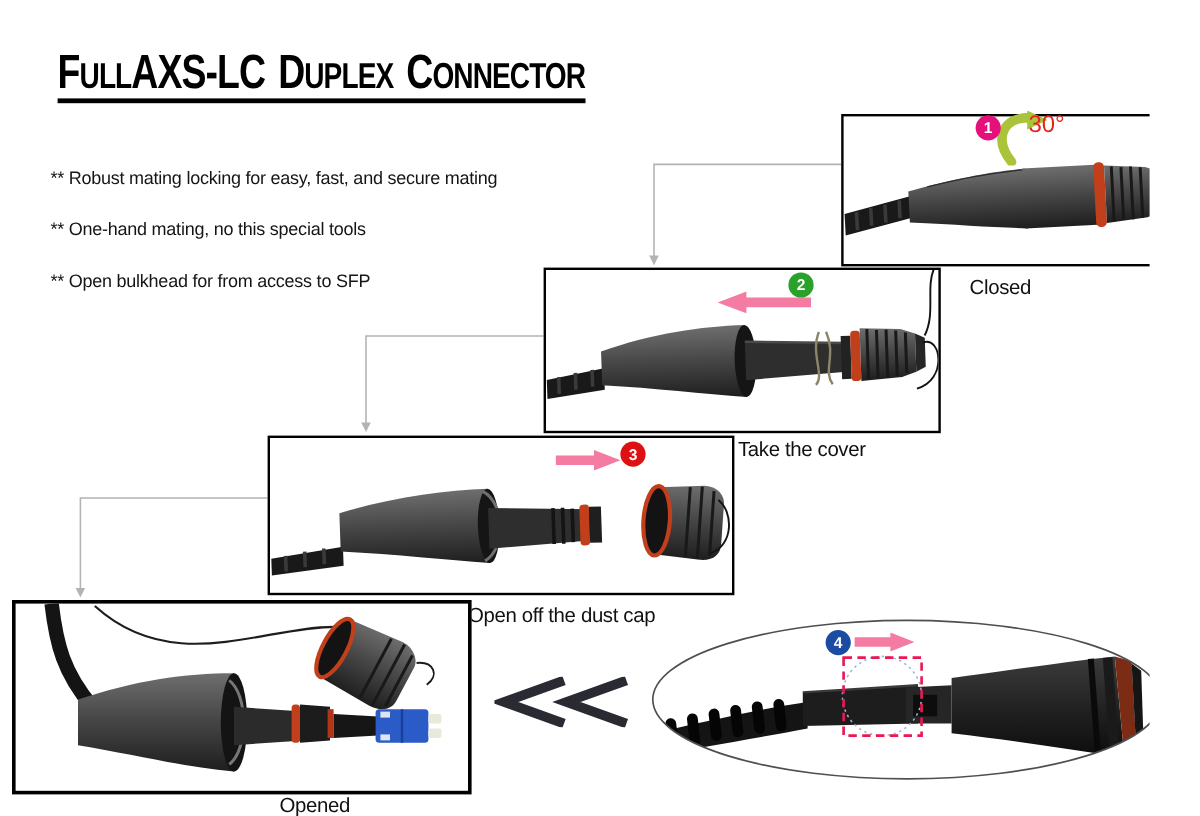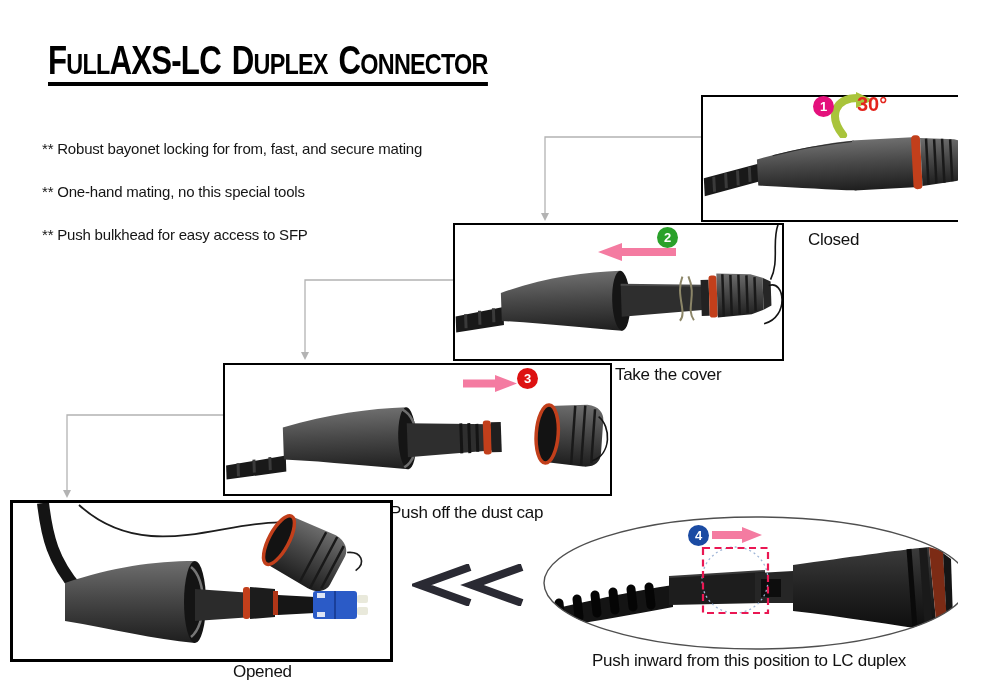--- a/index.html
+++ b/index.html
@@ -16,36 +16,36 @@
   .pbox{position:absolute;border:2px solid #000;background:#fff;box-sizing:border-box}
   .pbox.thick{border-width:3px}
   .pbox svg{display:block;width:100%;height:100%}
   .cap{position:absolute;font-size:17px;color:#111;letter-spacing:-.3px}
   .badge{position:absolute;width:21px;height:21px;border-radius:50%;color:#fff;font-size:13px;
          font-weight:bold;line-height:21px;text-align:center;z-index:6}
   .b1{left:813px;top:96px;background:#e4117c}
   .b2{left:657px;top:227px;background:#2aa12a}
   .b3{left:517px;top:368px;background:#dd1111}
   .b4{left:688px;top:525px;background:#1b4ba3}
-  .rot{position:absolute;left:857px;top:93px;font-size:20px;font-weight:bold;color:#e3251d;z-index:6}
+  .rot{position:absolute;left:857px;top:93px;font-size:20px;font-weight:normal;color:#e3251d;z-index:6}
   .ov{position:absolute;z-index:5}
 </style>
 </head>
 <body>
 
 <div class="canvas">
 
   <div class="title">
     <span class="tb">F</span><span class="ts">ULL</span><span class="tb">AXS-LC</span><span class="tb wgap">D</span><span class="ts">UPLEX</span><span class="tb wgap">C</span><span class="ts">ONNECTOR</span>
   </div>
 
   <div class="features">
-    <div>** Robust bayonet locking for from, fast, and secure mating</div>
+    <div>** Robust mating locking for easy, fast, and secure mating</div>
     <div>** One-hand mating, no this special tools</div>
-    <div>** Push bulkhead for easy access to SFP</div>
+    <div>** Open bulkhead for from access to SFP</div>
   </div>
 
   <svg class="ov" style="left:0;top:0;z-index:1" width="1000" height="680">
     <g fill="none" stroke="#b3b3b3" stroke-width="1.3">
       <polyline points="701,137 545,137 545,215"></polyline>
       <polyline points="453,280 305,280 305,354"></polyline>
       <polyline points="223,415 67,415 67,492"></polyline>
     </g>
     <g fill="#b3b3b3">
       <polygon points="541,213 549,213 545,221"></polygon>
@@ -159,21 +159,21 @@
           <ellipse cx="322" cy="76" rx="11" ry="29" stroke="#c23f1b" stroke-width="3.5" fill="none"></ellipse>
         </g>
         <path d="M374,58 C386,68 386,96 366,102" stroke="#141414" stroke-width="1.6" fill="none"></path>
       </g>
     </svg>
   </div>
   <span class="badge b3">3</span>
   <svg class="ov" style="left:463px;top:375px" width="54" height="17">
     <polygon points="54,8.5 32,0 32,4.5 0,4.5 0,12.5 32,12.5 32,17" fill="#f47ba1"></polygon>
   </svg>
-  <div class="cap" style="left:390px;top:503px;width:220px">Push off the dust cap</div>
+  <div class="cap" style="left:390px;top:503px;width:220px">Open off the dust cap</div>
 
   <div class="pbox thick" style="left:10px;top:500px;width:383px;height:162px;z-index:2">
     <svg viewBox="0 0 377 156">
       <defs>
         <linearGradient id="g4" x1="0" y1="0" x2="0" y2="1">
           <stop offset="0" stop-color="#6e6e6e"></stop>
             <stop offset=".45" stop-color="#484848"></stop>
             <stop offset="1" stop-color="#1e1e1e"></stop>
         </linearGradient>
       </defs>
@@ -243,15 +243,14 @@
       <polygon points="388,34 402,38 406,112 396,118" fill="#7c2b15"></polygon>
       <polygon points="402,40 410,46 412,106 406,114" fill="#151515"></polygon>
     </g>
     <ellipse cx="215" cy="70" rx="212" ry="66" fill="none" stroke="#4f4f4f" stroke-width="1.4"></ellipse>
     <rect x="162" y="35" width="65" height="65" fill="none" stroke="#ea1753" stroke-width="2.2" stroke-dasharray="7,4.5"></rect>
   </svg>
   <span class="badge b4">4</span>
   <svg class="ov" style="left:712px;top:527px" width="50" height="16">
     <polygon points="50,8 30,0 30,4 0,4 0,12 30,12 30,16" fill="#f47ba1"></polygon>
   </svg>
-  <div class="cap" style="left:592px;top:651px;width:370px">Push inward from this position to LC duplex</div>
 
 </div>
 
 </body></html>

